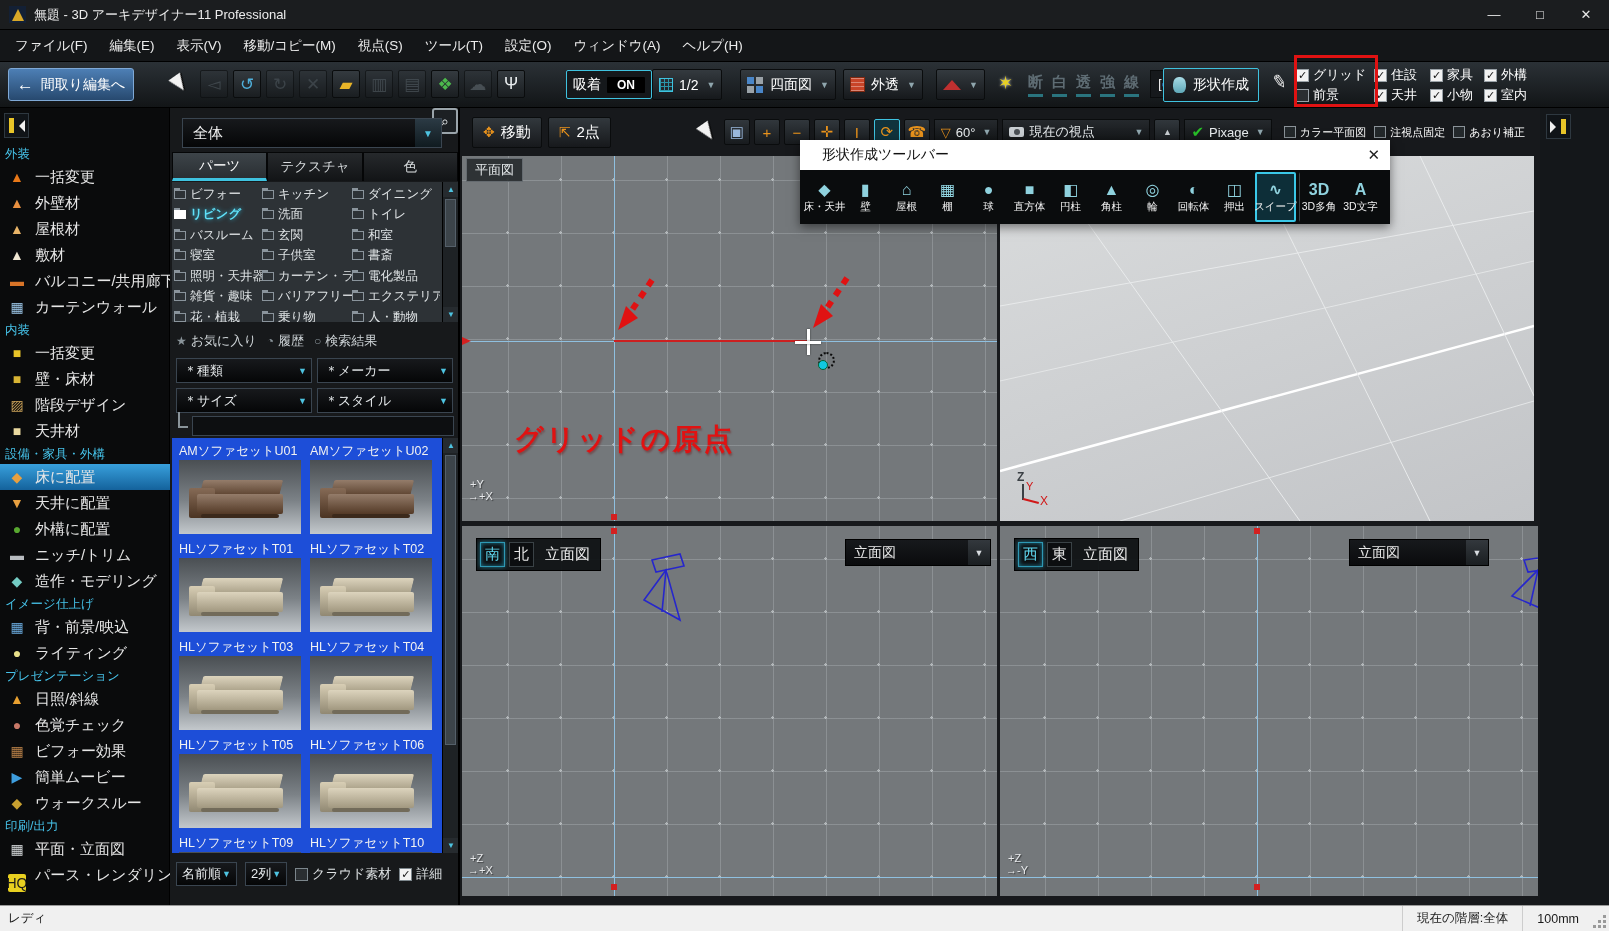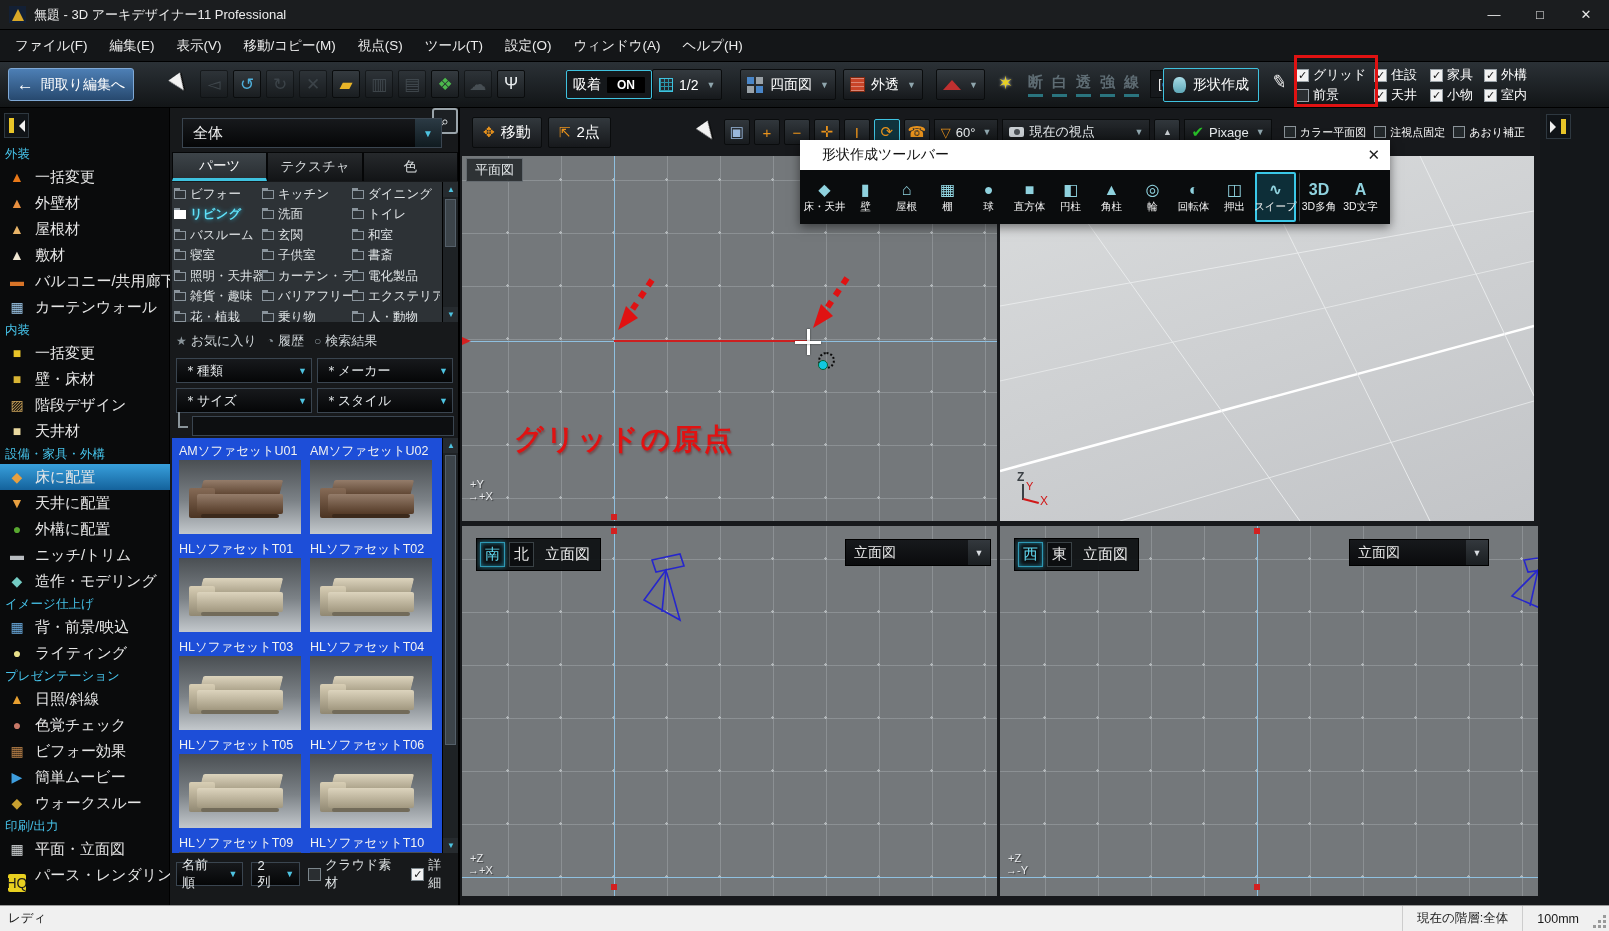--- a/index.html
+++ b/index.html
@@ -105,21 +105,21 @@
   .fitem{overflow:hidden;padding:2px 3px;}
   .fname{font-size:12.5px;color:#f2f2f2;height:18px;line-height:18px;white-space:nowrap;}
   .fthumb{width:122px;height:74px;background:linear-gradient(180deg,#4a4f53 0%,#7c8287 55%,#c3c8cc 100%);position:relative;}
   .sofa{position:absolute;left:10px;top:14px;width:100px;height:48px;}
   .sofa i{position:absolute;display:block;border-radius:2px;background-image:linear-gradient(rgba(255,255,255,.28),rgba(0,0,0,.22));}
   .sofa .s-back{left:12px;top:6px;width:80px;height:18px;transform:skewX(-14deg);}
   .sofa .s-base{left:8px;top:20px;width:86px;height:20px;}
   .sofa .s-chaise{left:0;top:14px;width:26px;height:30px;background-image:linear-gradient(rgba(255,255,255,.18),rgba(0,0,0,.3));}
   .sofa .s-leg{left:12px;top:40px;width:78px;height:4px;background-image:none;filter:brightness(.55);}
   #sort-row{position:absolute;left:6px;top:752px;width:278px;height:28px;display:flex;align-items:center;gap:8px;}
-  .sdd{height:20px;background:linear-gradient(#17191c,#050607);border:1px solid #3a4550;display:flex;align-items:center;padding:11px 5px;font-size:13px;color:#e8ecee;gap:8px;}
+  .sdd{height:20px;background:linear-gradient(#17191c,#050607);border:1px solid #3a4550;display:flex;align-items:center;padding:11px 5px;font-size:13px;color:#e8ecee;gap:1px;}
   .scb{display:flex;align-items:center;gap:4px;font-size:13px;color:#dfe3e5;}
   .scb .cb{width:13px;height:13px;background:#2a2e31;border:1px solid #7c868c;display:flex;align-items:center;justify-content:center;font-size:11px;color:#111;}
   .scb.checked .cb{background:#f2f2f2;}
   .scb.checked .cb::after{content:"✓";}
 
   
   #workspace{position:absolute;left:460px;top:108px;width:1149px;height:797px;background:#17191c;}
   #vp-toolbar{position:absolute;left:0;top:0;width:1149px;height:48px;display:flex;align-items:center;}
   .vtb{display:flex;align-items:center;height:31px;padding:0 10px;background:linear-gradient(#32383d,#17191c);border:1px solid #0a0c0d;color:#fff;font-size:15px;gap:6px;border-radius:2px;}
   .vtb .og{color:#e8921c;font-size:14px;}

